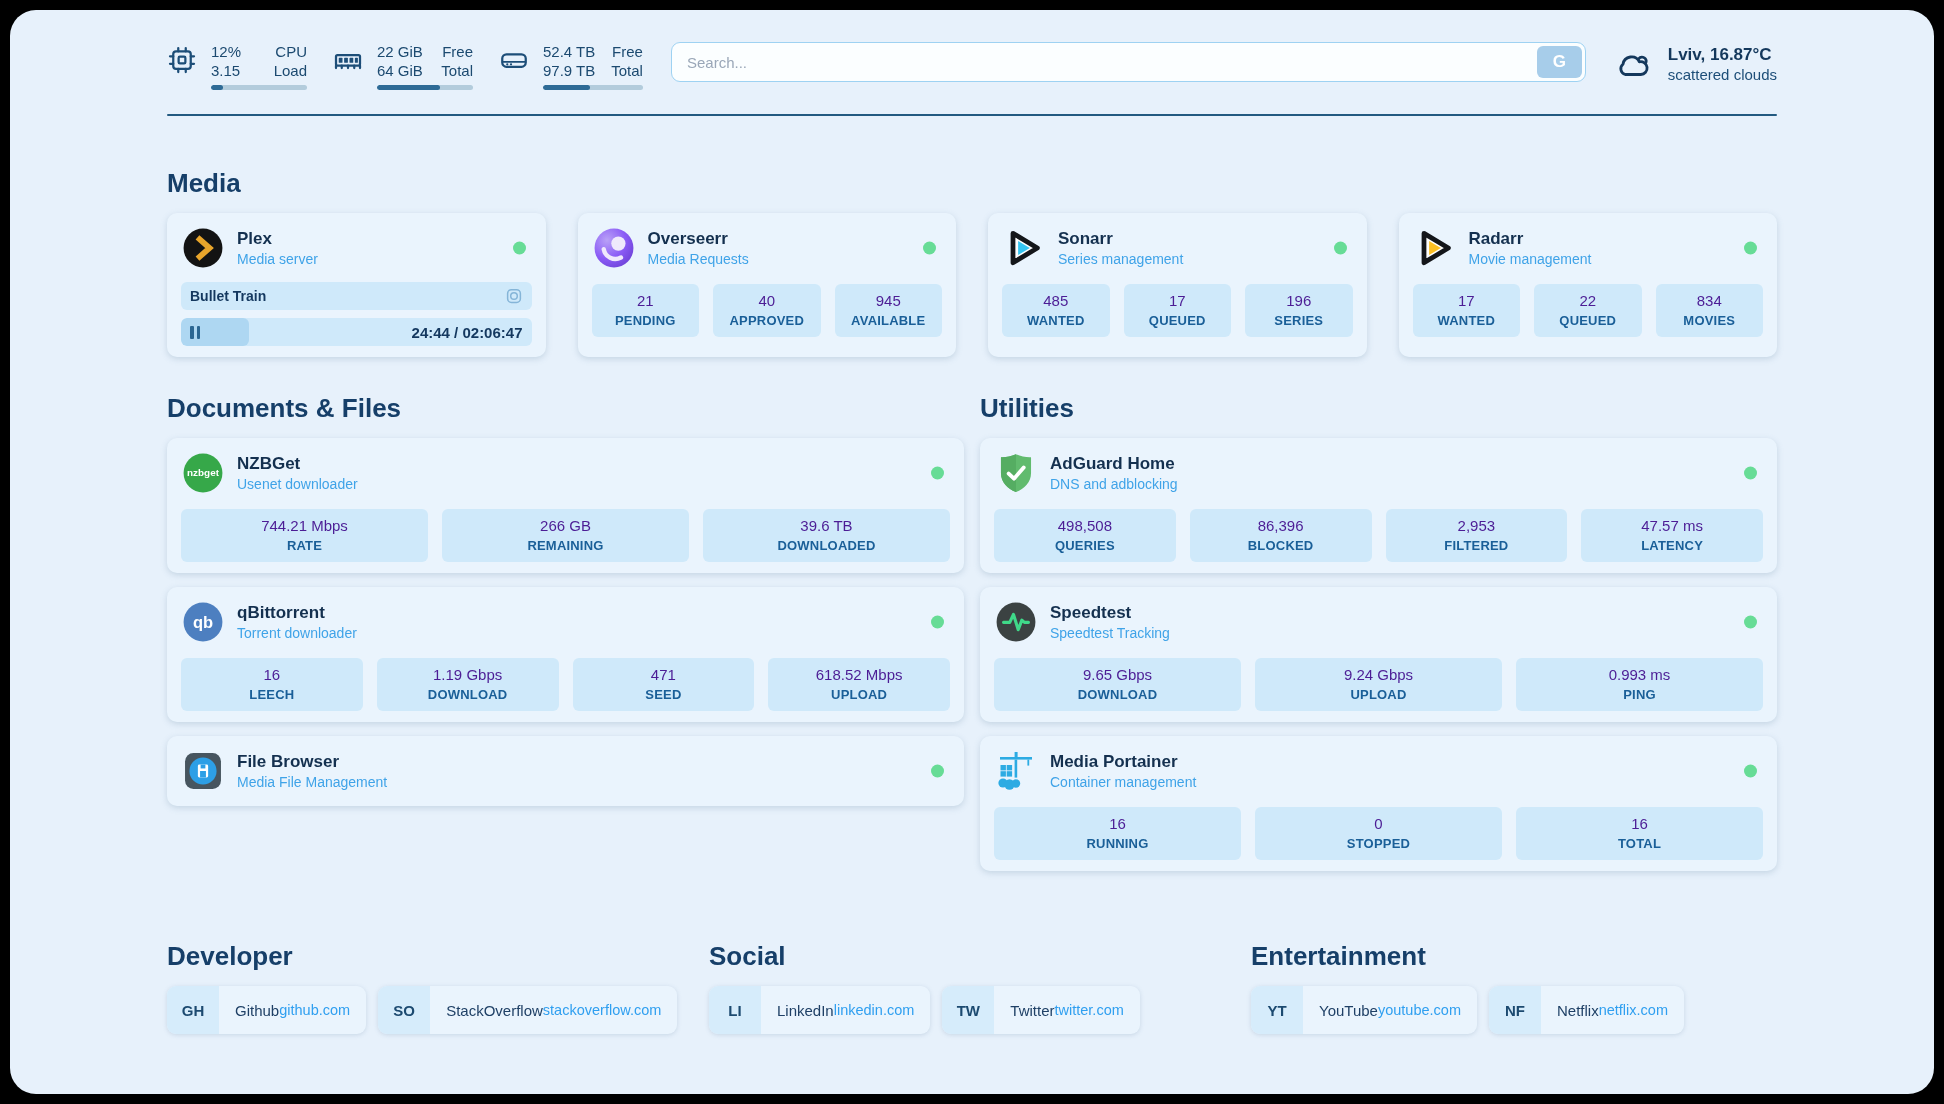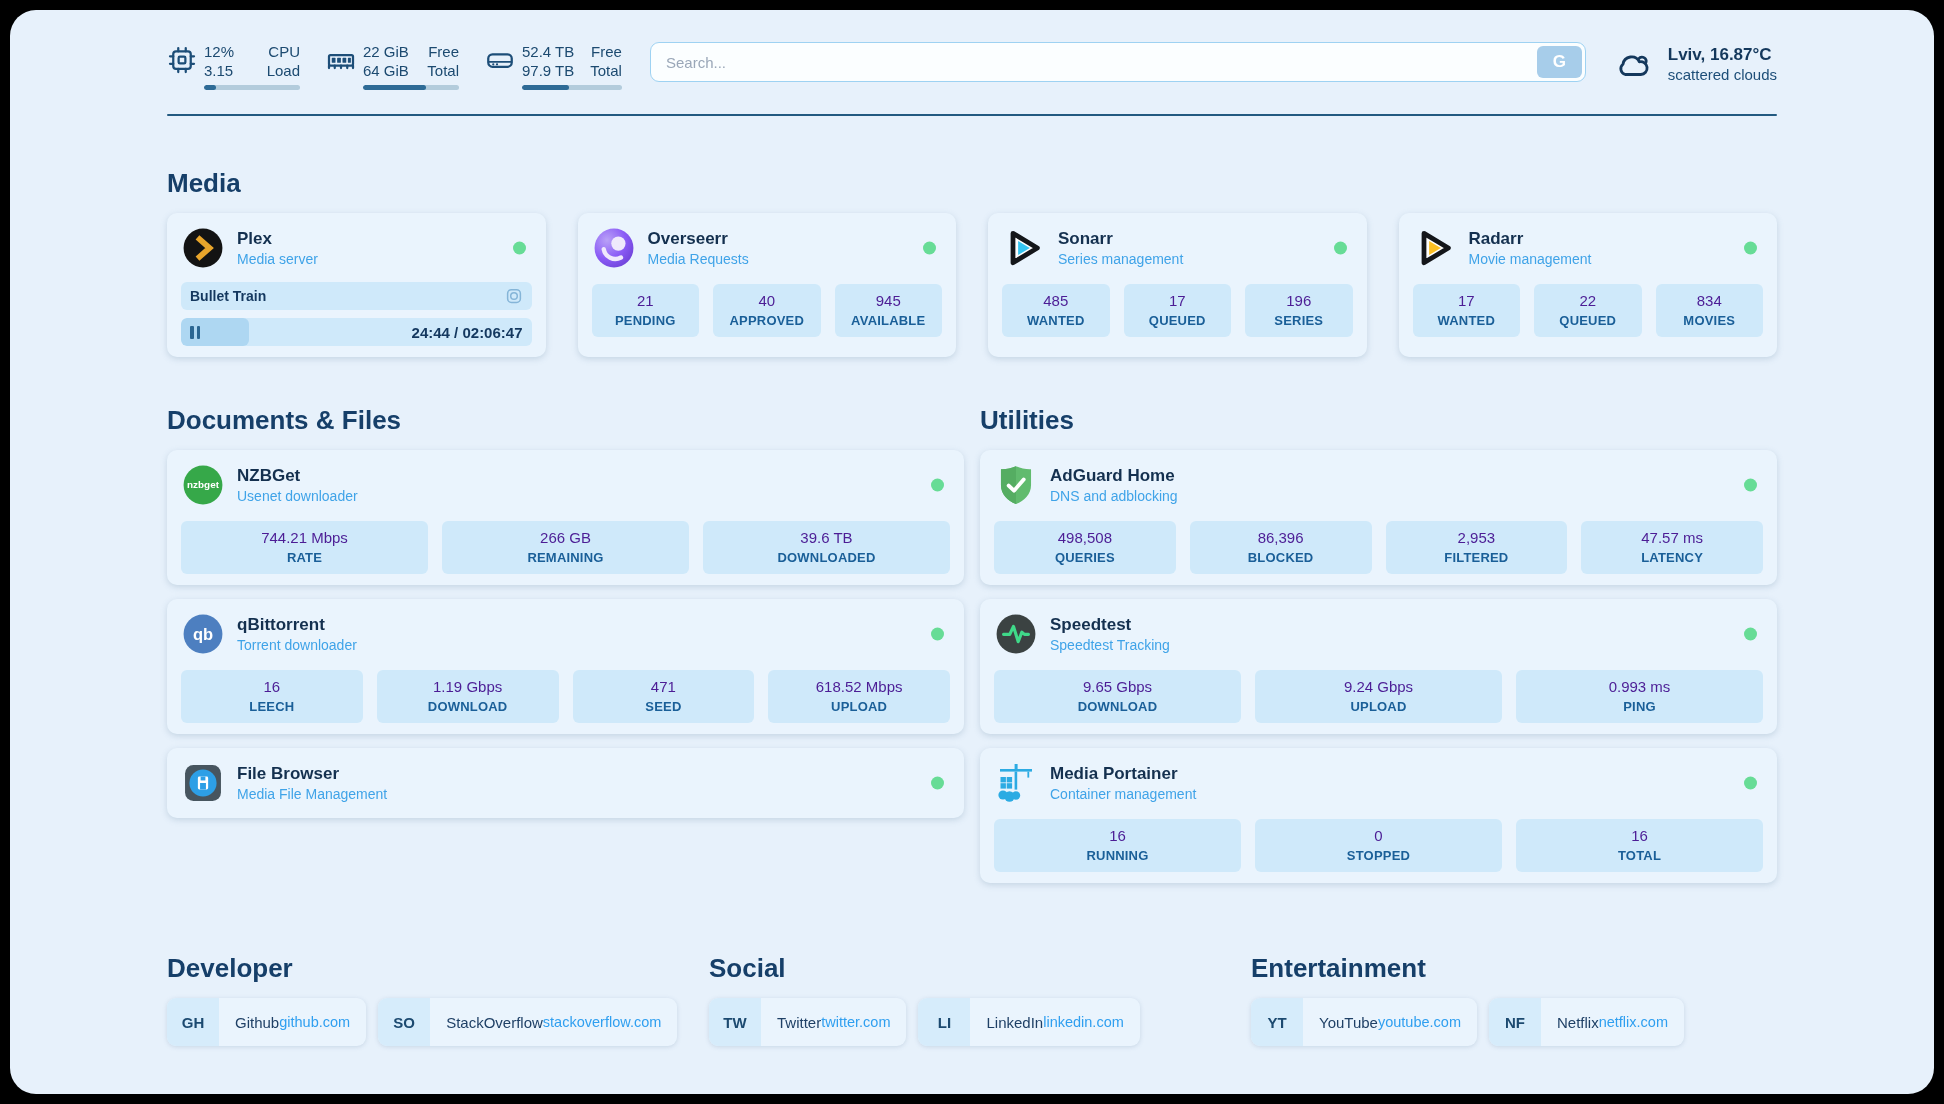--- a/index.html
+++ b/index.html
@@ -8,21 +8,21 @@
 
   .page {
     position: absolute; inset: 10px; border-radius: 26px;
     background: #e7f1fb; overflow: hidden;
   }
   .content { padding: 0 157px; }
 
   
   .topbar { display: flex; align-items: flex-start; padding: 32px 157px 0; gap: 28px; }
   .metrics { display: flex; gap: 26px; flex: 0 0 auto; }
-  .metric { display: flex; gap: 7px; align-items: flex-start; }
+  .metric { display: flex; gap: 14px; align-items: flex-start; }
   .metric-icon { width: 30px; height: 30px; margin-top: 3px; flex: 0 0 auto; }
   .metric-body { display: flex; flex-direction: column; }
   .metric-rows { display: flex; justify-content: space-between; gap: 16px; min-width: 96px; }
   .metric-col { display: flex; flex-direction: column; font-size: 15px; line-height: 19px; color: #1c4a70; font-weight: 500; }
   .metric-col.right { text-align: right; }
   .metric-bar { height: 5px; background: #b3ccdc; border-radius: 3px; margin-top: 5px; overflow: hidden; }
   .metric-fill { height: 100%; background: #2e6b96; border-radius: 3px; }
 
   .searchwrap { flex: 1 1 auto; position: relative; }
   .searchwrap input {
@@ -76,21 +76,21 @@
   .player-title { font-size: 14px; font-weight: 600; color: #14385f; }
   .session-icon { width: 18px; height: 18px; }
   .progress-row { position: relative; background: #cfe9fa; border-radius: 6px; margin-top: 8px; height: 28px;
     display: flex; align-items: center; padding: 0 9px; overflow: hidden; }
   .progress-fill { position: absolute; left: 0; top: 0; bottom: 0; background: #aed7f2; border-radius: 6px; }
   .pause-icon { position: relative; width: 12px; height: 13px; display: flex; gap: 3px; }
   .pause-icon span { width: 3.5px; height: 13px; background: #2b6793; border-radius: 1px; }
   .player-time { position: relative; margin-left: auto; font-size: 15px; font-weight: 700; color: #14385f; }
 
   
-  .two-col { display: grid; grid-template-columns: 1fr 1fr; gap: 0 16px; margin-top: 12px; }
+  .two-col { display: grid; grid-template-columns: 1fr 1fr; gap: 0 16px; }
   .col { display: flex; flex-direction: column; }
   .col .card { margin-bottom: 14px; }
 
   
   .links-grid { display: grid; grid-template-columns: 1fr 1fr 1fr; gap: 0 16px; margin-top: 56px; }
   .link-rows { display: flex; gap: 12px; }
   .link-row { display: flex; align-items: center; background: #eaf4fd; border-radius: 9px; height: 48px;
     overflow: hidden; box-shadow: 0 1px 4px rgba(108,140,170,.25); cursor: pointer; }
   .link-badge { width: 52px; align-self: stretch; background: #d6ecfb; display: flex; align-items: center;
     justify-content: center; font-size: 15px; font-weight: 600; color: #1c4a70; flex: 0 0 auto; }
@@ -541,28 +541,28 @@
             <span class="link-url">stackoverflow.com</span>
           </div>
 
         </div>
       </div>
 
       <div>
         <h2 class="section-title links-title">Social</h2>
         <div class="link-rows">
           <div class="link-row">
+            <span class="link-badge">LI</span>
+            <span class="link-name">LinkedIn</span>
+            <span class="link-url">linkedin.com</span>
+          </div>
+          <div class="link-row">
             <span class="link-badge">TW</span>
             <span class="link-name">Twitter</span>
             <span class="link-url">twitter.com</span>
-          </div>
-          <div class="link-row">
-            <span class="link-badge">LI</span>
-            <span class="link-name">LinkedIn</span>
-            <span class="link-url">linkedin.com</span>
           </div>
         </div>
       </div>
 
       <div>
         <h2 class="section-title links-title">Entertainment</h2>
         <div class="link-rows">
           <div class="link-row">
             <span class="link-badge">YT</span>
             <span class="link-name">YouTube</span>

